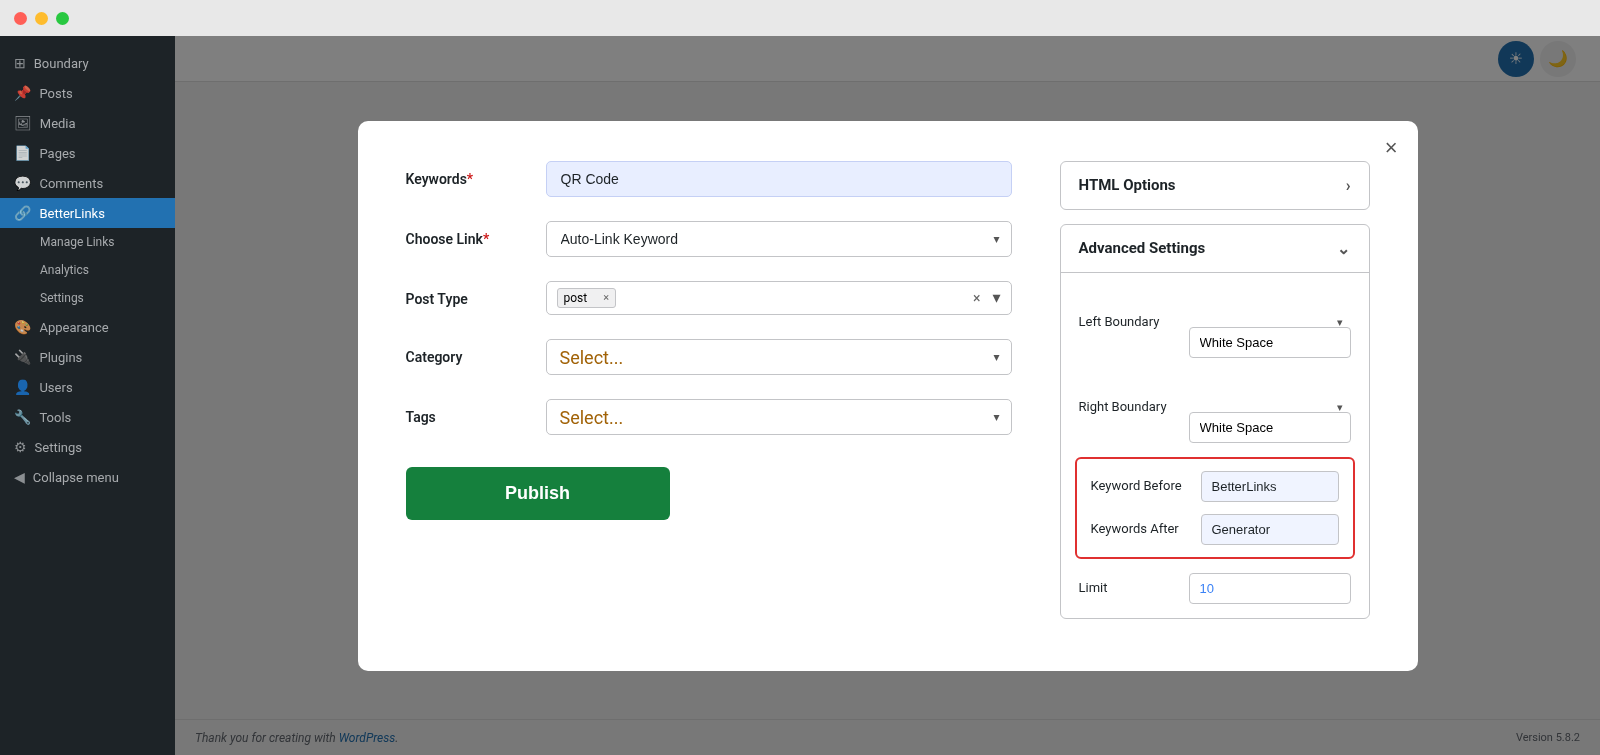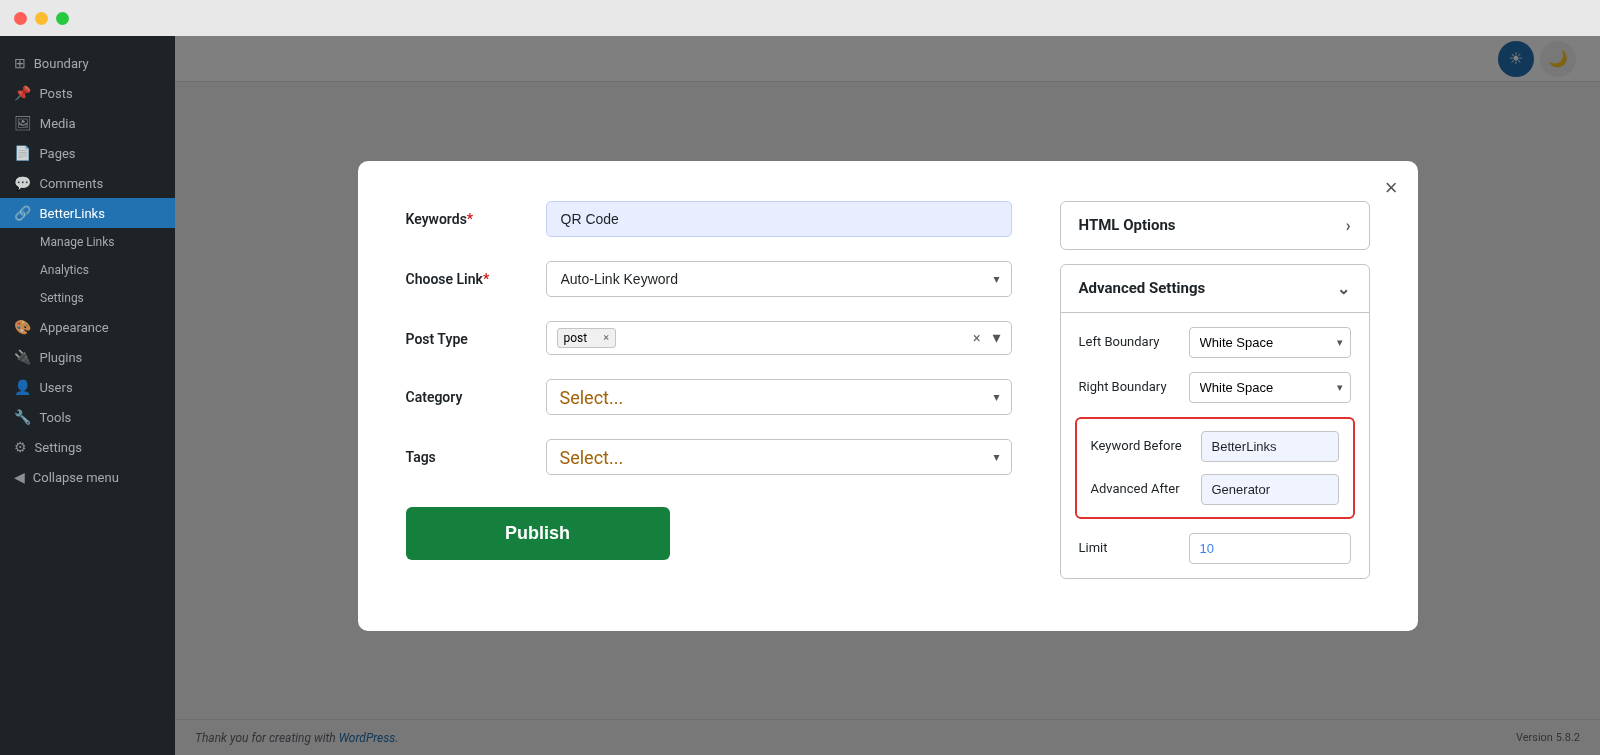--- a/index.html
+++ b/index.html
@@ -253,20 +253,21 @@
     }
     .adv-select-wrapper select {
       width: 100%;
       padding: 7px 28px 7px 10px;
       border: 1px solid #c3c4c7;
       border-radius: 4px;
       font-size: 13px;
       appearance: none;
       background: #fff;
       cursor: pointer;
+      margin-top: 40px;
     }
     .adv-select-arrow {
       position: absolute;
       right: 8px; top: 50%;
       transform: translateY(-50%);
       pointer-events: none;
       color: #555;
       font-size: 11px;
     }
     .adv-input {
@@ -549,21 +550,21 @@
               </div>
 
               <div class="highlighted-section">
 
                 <div class="adv-row">
                   <div class="adv-label">Keyword Before</div>
                   <input type="text" class="adv-input" value="BetterLinks" style="">
                 </div>
 
                 <div class="adv-row">
-                  <div class="adv-label">Advanced After</div>
+                  <div class="adv-label">Keywords After</div>
                   <input type="text" class="adv-input" value="Generator" style="">
                 </div>
               </div>
 
               <div class="adv-limit-row">
                 <div class="adv-label">Limit</div>
                 <input type="text" class="limit-input" value="10" style="">
               </div>
 
             </div>

